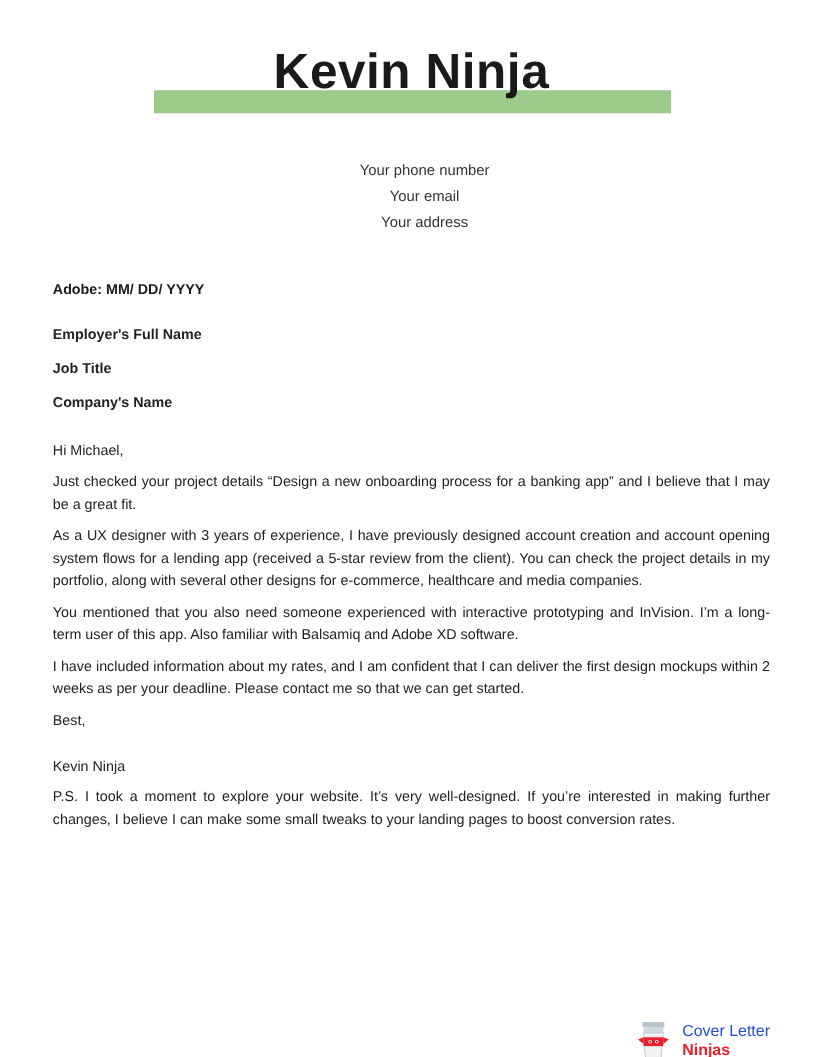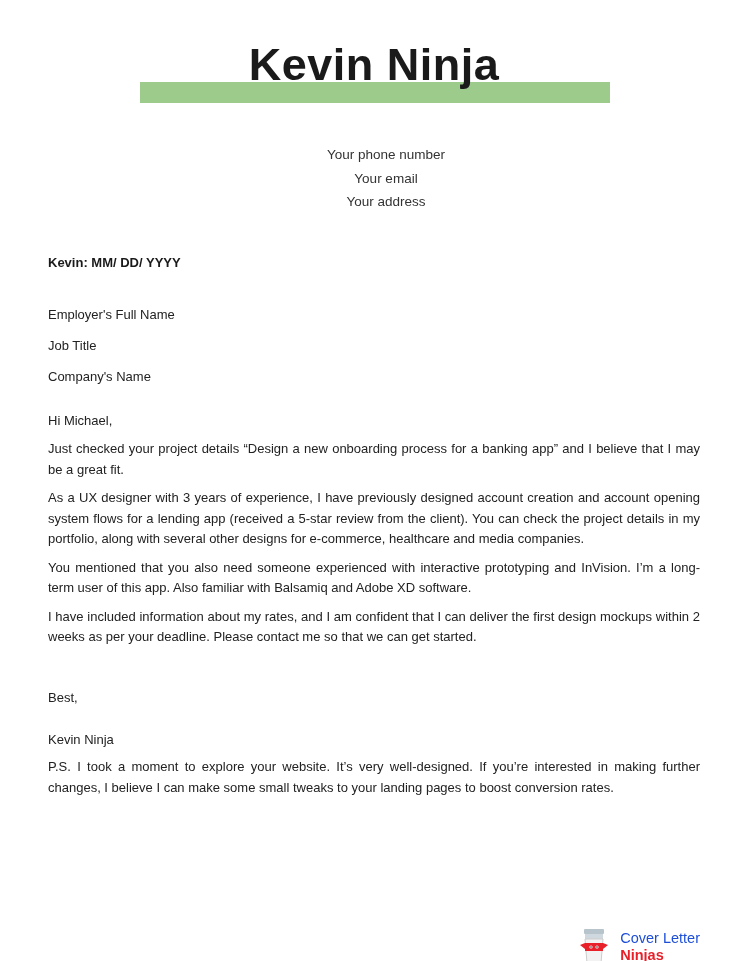--- a/index.html
+++ b/index.html
@@ -71,21 +71,22 @@
   }
 
   .date-line {
     font-weight: bold;
     font-size: 13px;
     margin: 16px 0 0 0;
     color: #1a1a1a;
   }
 
   .recipient {
-    margin-top: 32px;
+    margin-top: 21px;
+    font-weight: bold;
   }
   .recipient p {
     margin: 0 0 11px 0;
     font-size: 13px;
     color: #222222;
   }
 
   .greeting {
     margin-top: 24px;
     margin-bottom: 0;
@@ -94,21 +95,21 @@
 
   .para {
     margin: 8px 0 0 0;
     font-size: 13px;
     text-align: justify;
     line-height: 1.58;
     color: #222222;
   }
 
   .signoff {
-    margin: 40px 0 0 0;
+    margin: 8px 0 0 0;
     font-size: 13px;
   }
   .signature {
     margin: 22px 0 0 0;
     font-size: 13px;
   }
   .ps {
     margin: 7px 0 0 0;
     font-size: 13px;
     text-align: justify;
@@ -156,21 +157,21 @@
   </div>
 
   <div class="contact-block">
     <p class="contact-line">Your phone number</p>
     <p class="contact-line">Your email</p>
     <p class="contact-line">Your address</p>
   </div>
 
   <div class="body-area">
 
-    <p class="date-line">Kevin: MM/ DD/ YYYY</p>
+    <p class="date-line">Adobe: MM/ DD/ YYYY</p>
 
     <div class="recipient">
       <p>Employer's Full Name</p>
       <p>Job Title</p>
       <p>Company's Name</p>
     </div>
 
     <p class="greeting">Hi Michael,</p>
 
     <p class="para">Just checked your project details “Design a new onboarding process for a banking app” and I believe that I may be a great fit.</p>

